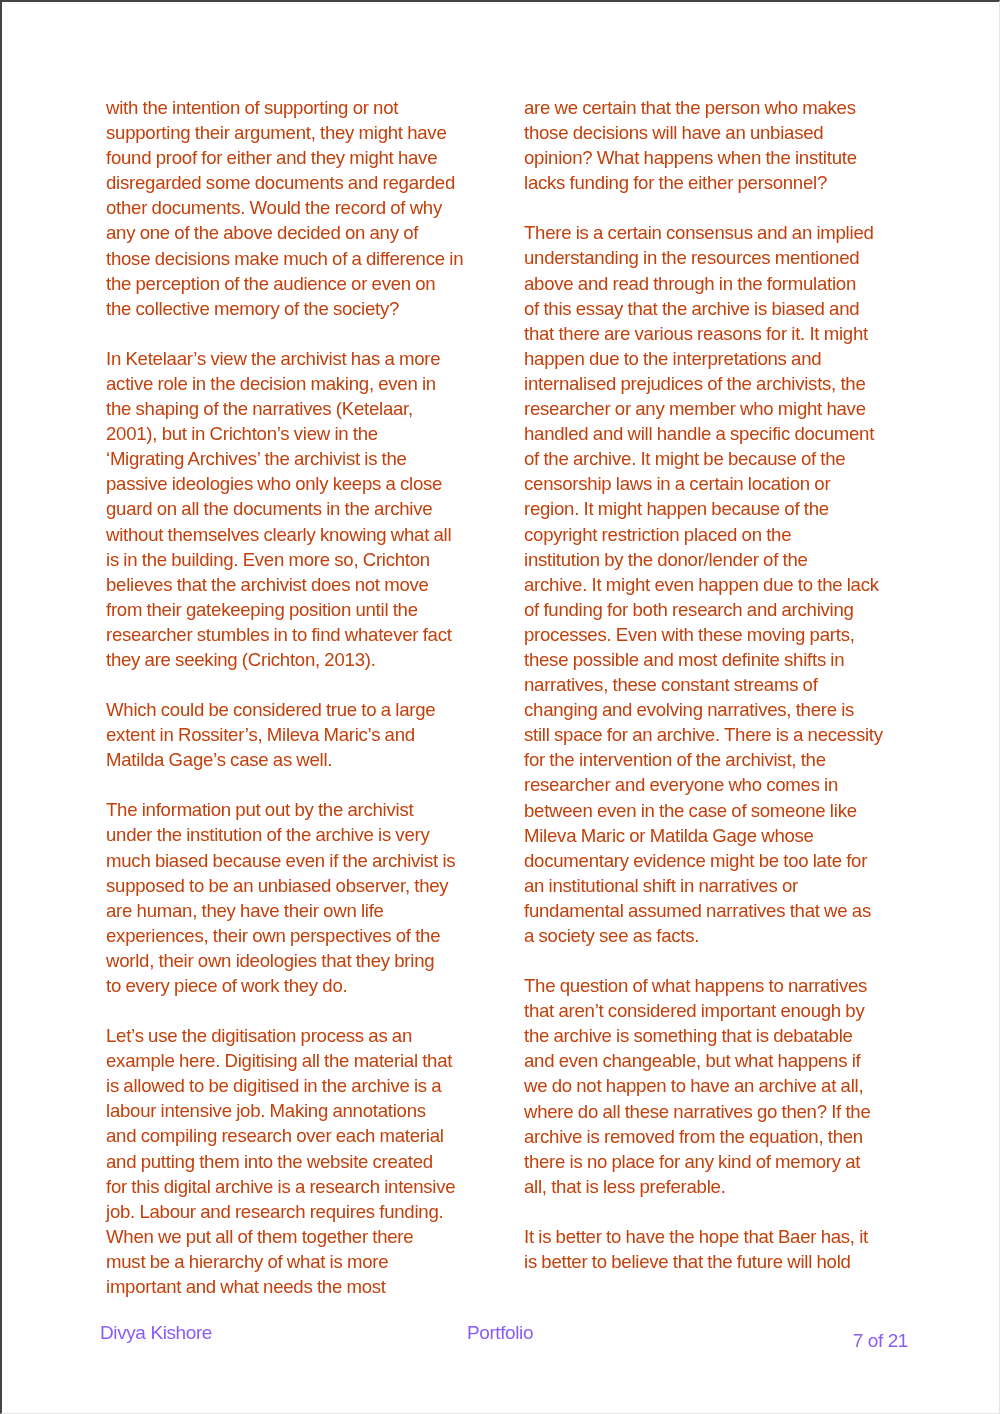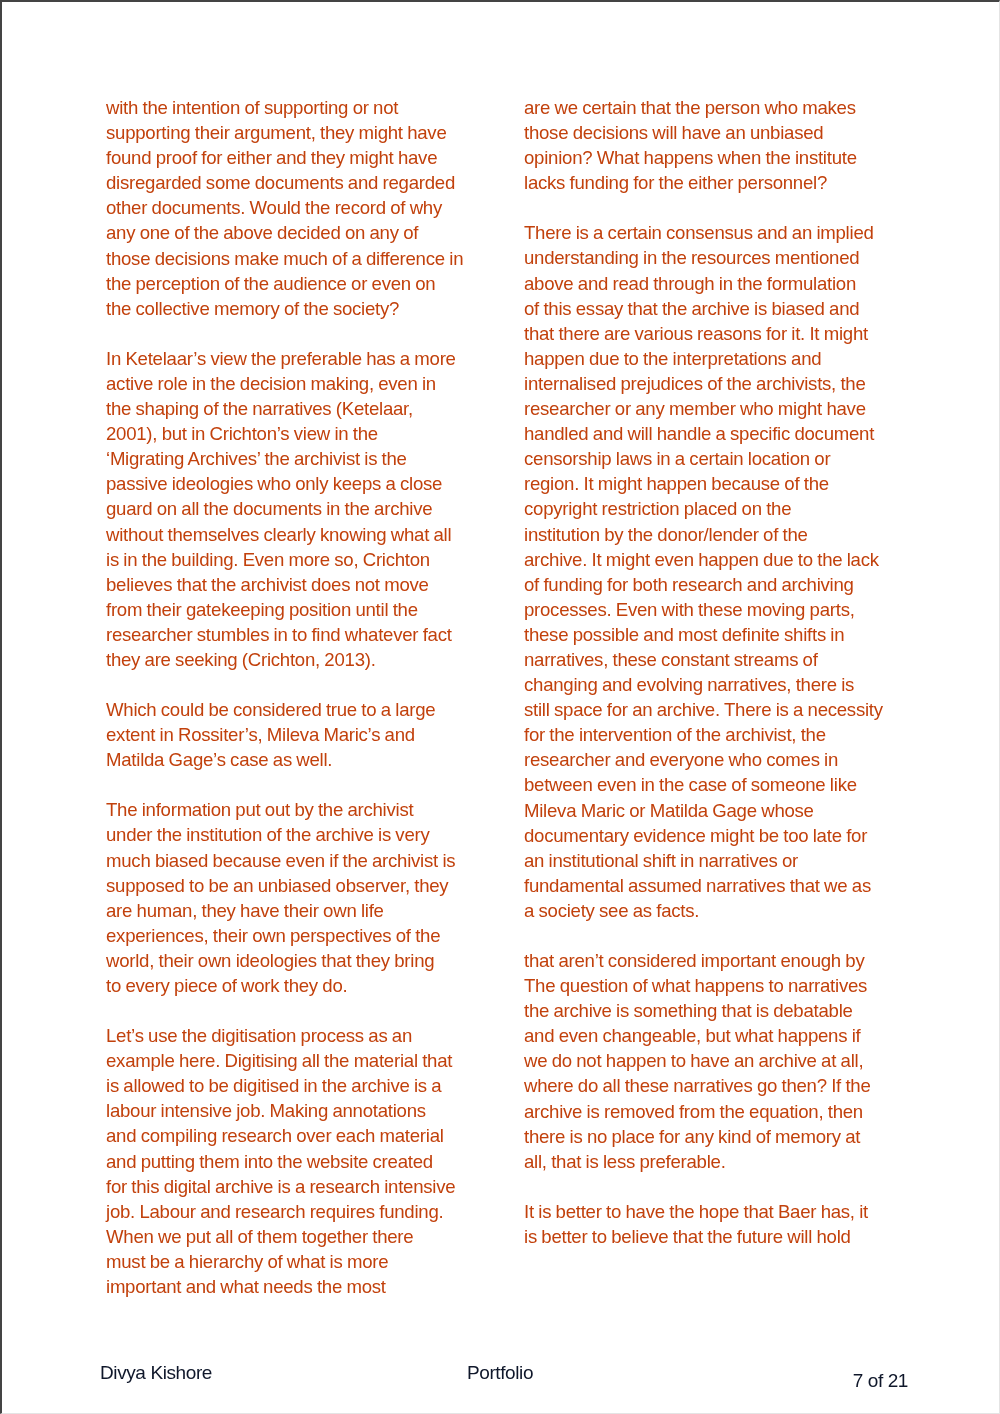--- a/index.html
+++ b/index.html
@@ -16,23 +16,22 @@
     font-family: "Liberation Sans", sans-serif;
     font-size: 18.6px; line-height: 25.1px; color: #c2410c;
     letter-spacing: -0.25px; word-spacing: -0.5px;
   }
   .col-left { left: 104px; width: 384px; }
   .col-right { left: 522px; width: 384px; }
   .line { display: block; white-space: nowrap; }
   .para { margin: 0 0 25px 0; }
   .footer {
     position: absolute; top: 1320px; left: 98px; width: 808px; height: 24px;
-    font-family: "Liberation Sans", sans-serif; font-size: 19px; color: #0f172a;
+    font-family: "Liberation Sans", sans-serif; font-size: 19px; color: #8b5cf6;
     letter-spacing: -0.4px;
-    margin-top: 40px;
   }
   .footer-left { position: absolute; left: 0; top: 0; }
   .footer-center { position: absolute; left: 367px; top: 0; }
   .footer-right { position: absolute; right: 0; top: 8px; }
 </style>
 </head>
 <body>
 
 <div class="page">
 
@@ -42,21 +41,21 @@
         <span class="line">supporting their argument, they might have</span>
         <span class="line">found proof for either and they might have</span>
         <span class="line">disregarded some documents and regarded</span>
         <span class="line">other documents. Would the record of why</span>
         <span class="line">any one of the above decided on any of</span>
         <span class="line">those decisions make much of a difference in</span>
         <span class="line">the perception of the audience or even on</span>
         <span class="line">the collective memory of the society?</span>
       </div>
       <div class="para">
-        <span class="line">In Ketelaar’s view the preferable has a more</span>
+        <span class="line">In Ketelaar’s view the archivist has a more</span>
         <span class="line">active role in the decision making, even in</span>
         <span class="line">the shaping of the narratives (Ketelaar,</span>
         <span class="line">2001), but in Crichton’s view in the</span>
         <span class="line">‘Migrating Archives’ the archivist is the</span>
         <span class="line">passive ideologies who only keeps a close</span>
         <span class="line">guard on all the documents in the archive</span>
         <span class="line">without themselves clearly knowing what all</span>
         <span class="line">is in the building. Even more so, Crichton</span>
         <span class="line">believes that the archivist does not move</span>
         <span class="line">from their gatekeeping position until the</span>
@@ -102,20 +101,21 @@
       <div class="para">
         <span class="line">There is a certain consensus and an implied</span>
         <span class="line">understanding in the resources mentioned</span>
         <span class="line">above and read through in the formulation</span>
         <span class="line">of this essay that the archive is biased and</span>
         <span class="line">that there are various reasons for it. It might</span>
         <span class="line">happen due to the interpretations and</span>
         <span class="line">internalised prejudices of the archivists, the</span>
         <span class="line">researcher or any member who might have</span>
         <span class="line">handled and will handle a specific document</span>
+        <span class="line">of the archive. It might be because of the</span>
         <span class="line">censorship laws in a certain location or</span>
         <span class="line">region. It might happen because of the</span>
         <span class="line">copyright restriction placed on the</span>
         <span class="line">institution by the donor/lender of the</span>
         <span class="line">archive. It might even happen due to the lack</span>
         <span class="line">of funding for both research and archiving</span>
         <span class="line">processes. Even with these moving parts,</span>
         <span class="line">these possible and most definite shifts in</span>
         <span class="line">narratives, these constant streams of</span>
         <span class="line">changing and evolving narratives, there is</span>
@@ -123,22 +123,22 @@
         <span class="line">for the intervention of the archivist, the</span>
         <span class="line">researcher and everyone who comes in</span>
         <span class="line">between even in the case of someone like</span>
         <span class="line">Mileva Maric or Matilda Gage whose</span>
         <span class="line">documentary evidence might be too late for</span>
         <span class="line">an institutional shift in narratives or</span>
         <span class="line">fundamental assumed narratives that we as</span>
         <span class="line">a society see as facts.</span>
       </div>
       <div class="para">
+        <span class="line">The question of what happens to narratives</span>
         <span class="line">that aren’t considered important enough by</span>
-        <span class="line">The question of what happens to narratives</span>
         <span class="line">the archive is something that is debatable</span>
         <span class="line">and even changeable, but what happens if</span>
         <span class="line">we do not happen to have an archive at all,</span>
         <span class="line">where do all these narratives go then? If the</span>
         <span class="line">archive is removed from the equation, then</span>
         <span class="line">there is no place for any kind of memory at</span>
         <span class="line">all, that is less preferable.</span>
       </div>
       <div class="para">
         <span class="line">It is better to have the hope that Baer has, it</span>

